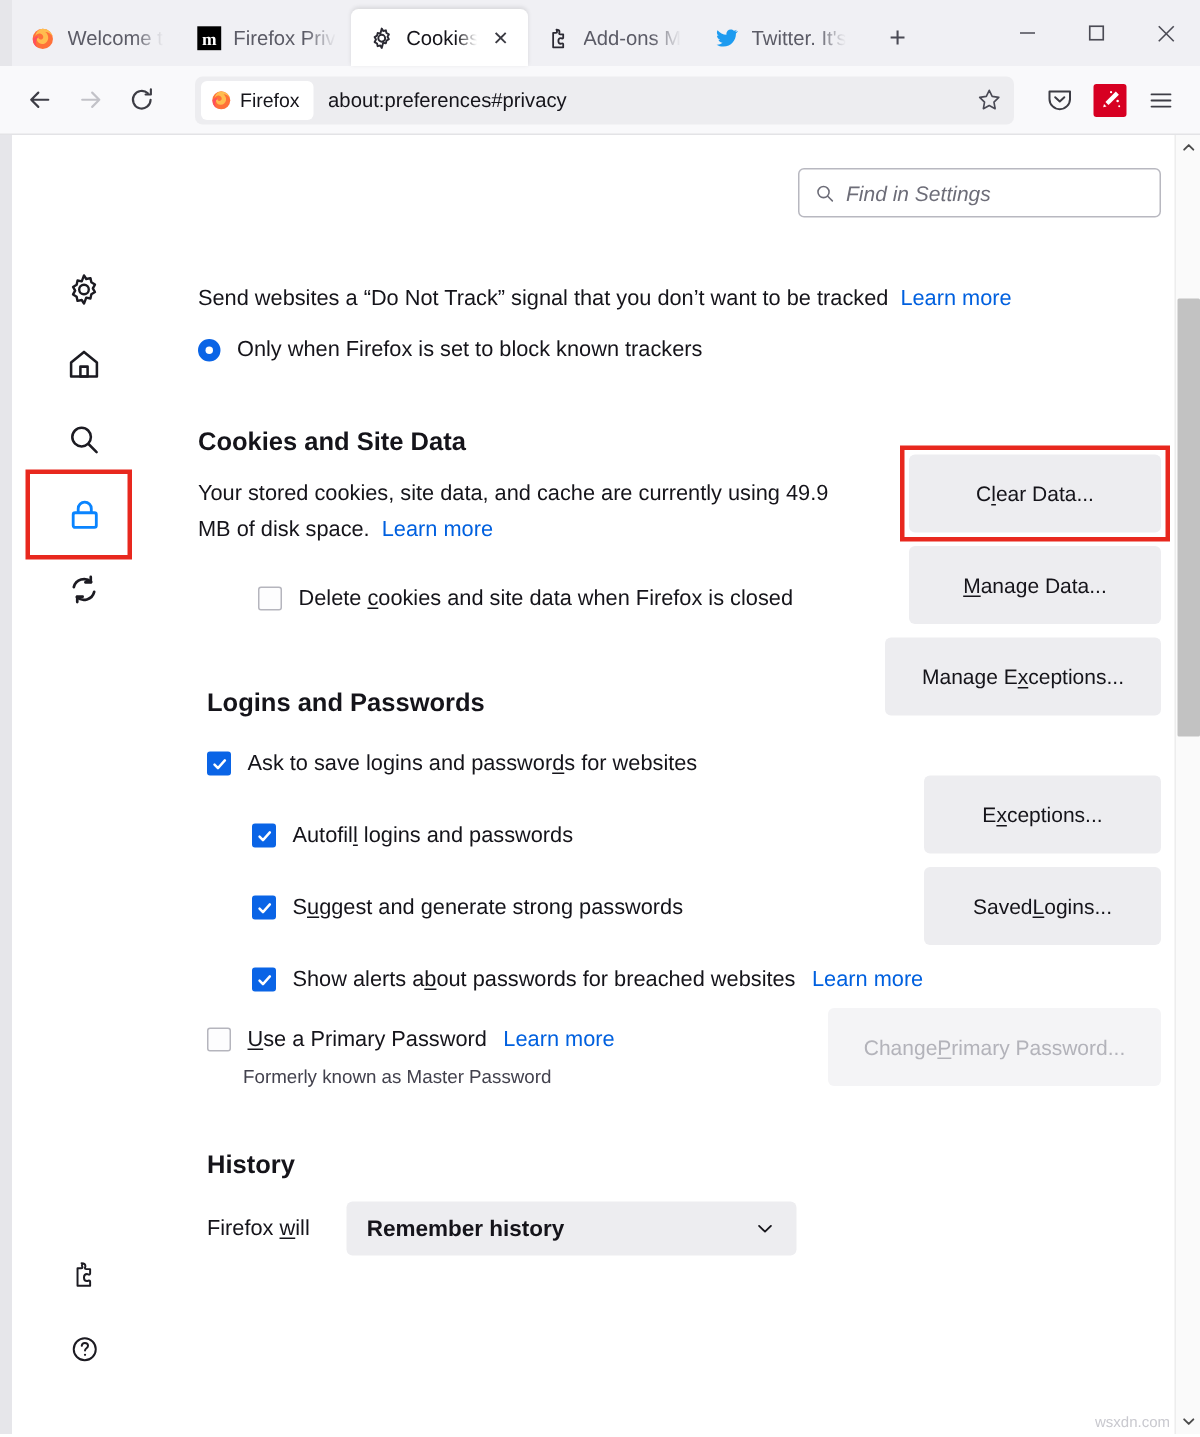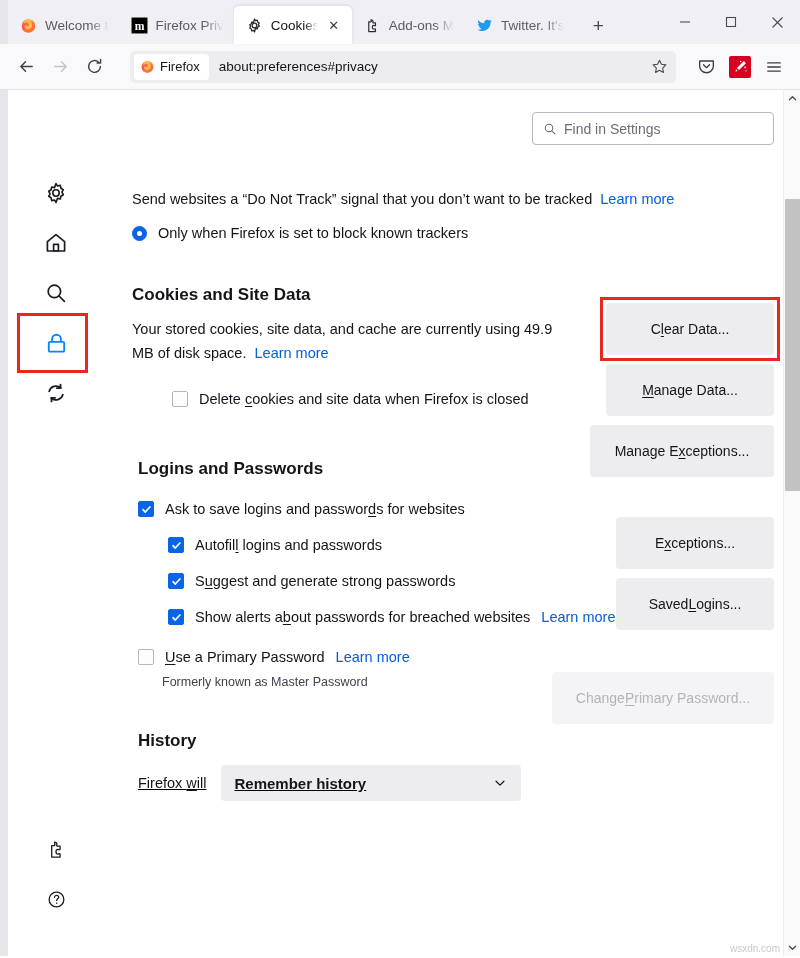--- a/index.html
+++ b/index.html
@@ -161,21 +161,21 @@
     position: absolute; bottom: 30px; left: 0; right: 0;
     display: flex; flex-direction: column; align-items: center;
   }
 
   .pane {
     flex: 1;
     padding: 0 26px 0 28px;
     position: relative;
   }
 
-  .findrow { display: flex; justify-content: flex-end; padding-top: 22px; }
+  .findrow { display: flex; justify-content: flex-end; padding-top: 22px; font-style: italic; }
   .findbox {
     width: 242px; height: 33px;
     border: 1px solid #b8b8c0;
     border-radius: 4px;
     display: flex; align-items: center; gap: 7px;
     padding: 0 10px;
     color: #6d6d78;
     font-size: 14px;
     background: #fff;
   }
@@ -204,21 +204,21 @@
 
   h2.sec {
     font-size: 17px; font-weight: bold; color: #15141a;
     margin-top: 44px;
   }
   .body-text {
     font-size: 14.5px; color: #15141a; line-height: 1.62;
     margin-top: 13px; max-width: 440px;
   }
 
-  .cb-row { display: flex; align-items: center; gap: 11px; margin-top: 20px; }
+  .cb-row { display: flex; align-items: center; gap: 11px; margin-top: 32px; }
   .cbx {
     width: 16px; height: 16px; border-radius: 2px;
     border: 1px solid #b5b5bd; background: #fdfdfe; flex: 0 0 16px;
   }
   .cbx.on {
     background: #0a64e6; border-color: #0a64e6;
     display: flex; align-items: center; justify-content: center;
   }
   .cb-lbl { font-size: 14.5px; color: #15141a; }
 
@@ -247,21 +247,21 @@
     font-size: 12.5px; color: #42414d; margin-top: 10px; margin-left: 30px;
   }
 
   .select {
     height: 36px; width: 300px;
     background: #ededf0; border: none; border-radius: 4px;
     display: flex; align-items: center; justify-content: space-between;
     padding: 0 14px;
     font-size: 15px; font-weight: bold; color: #15141a;
   }
-  .hist-row { display: flex; align-items: center; gap: 14px; margin-top: 14px; text-decoration: underline; }
+  .hist-row { display: flex; align-items: center; gap: 24px; margin-top: 14px; }
   .hist-lbl { font-size: 14.5px; color: #15141a; }
 
   u.acc { text-decoration: underline; text-underline-offset: 2px; }
 
   
   .scrollbar {
     position: absolute; right: 0; top: 0; bottom: 0;
     width: 17px; background: #fafafa;
     border-left: 1px solid #ededed;
     display: flex; flex-direction: column; align-items: center;

